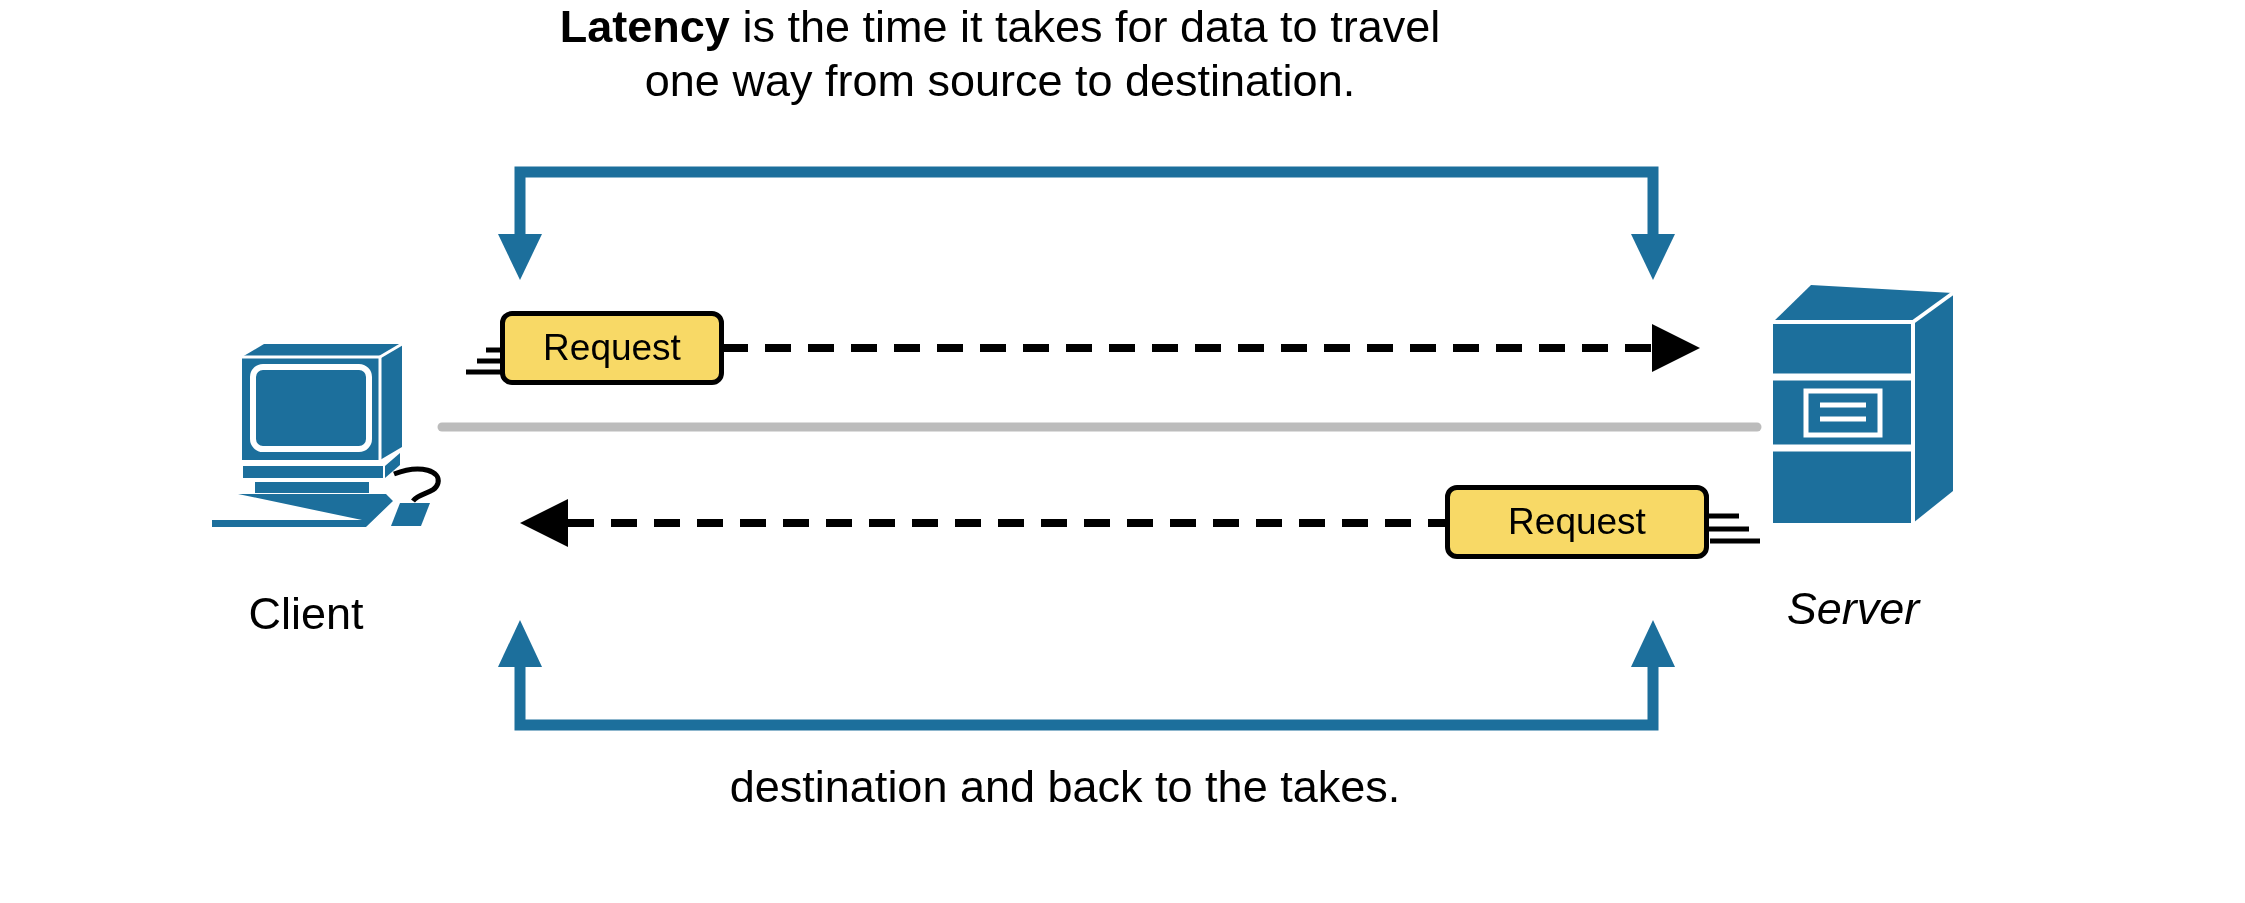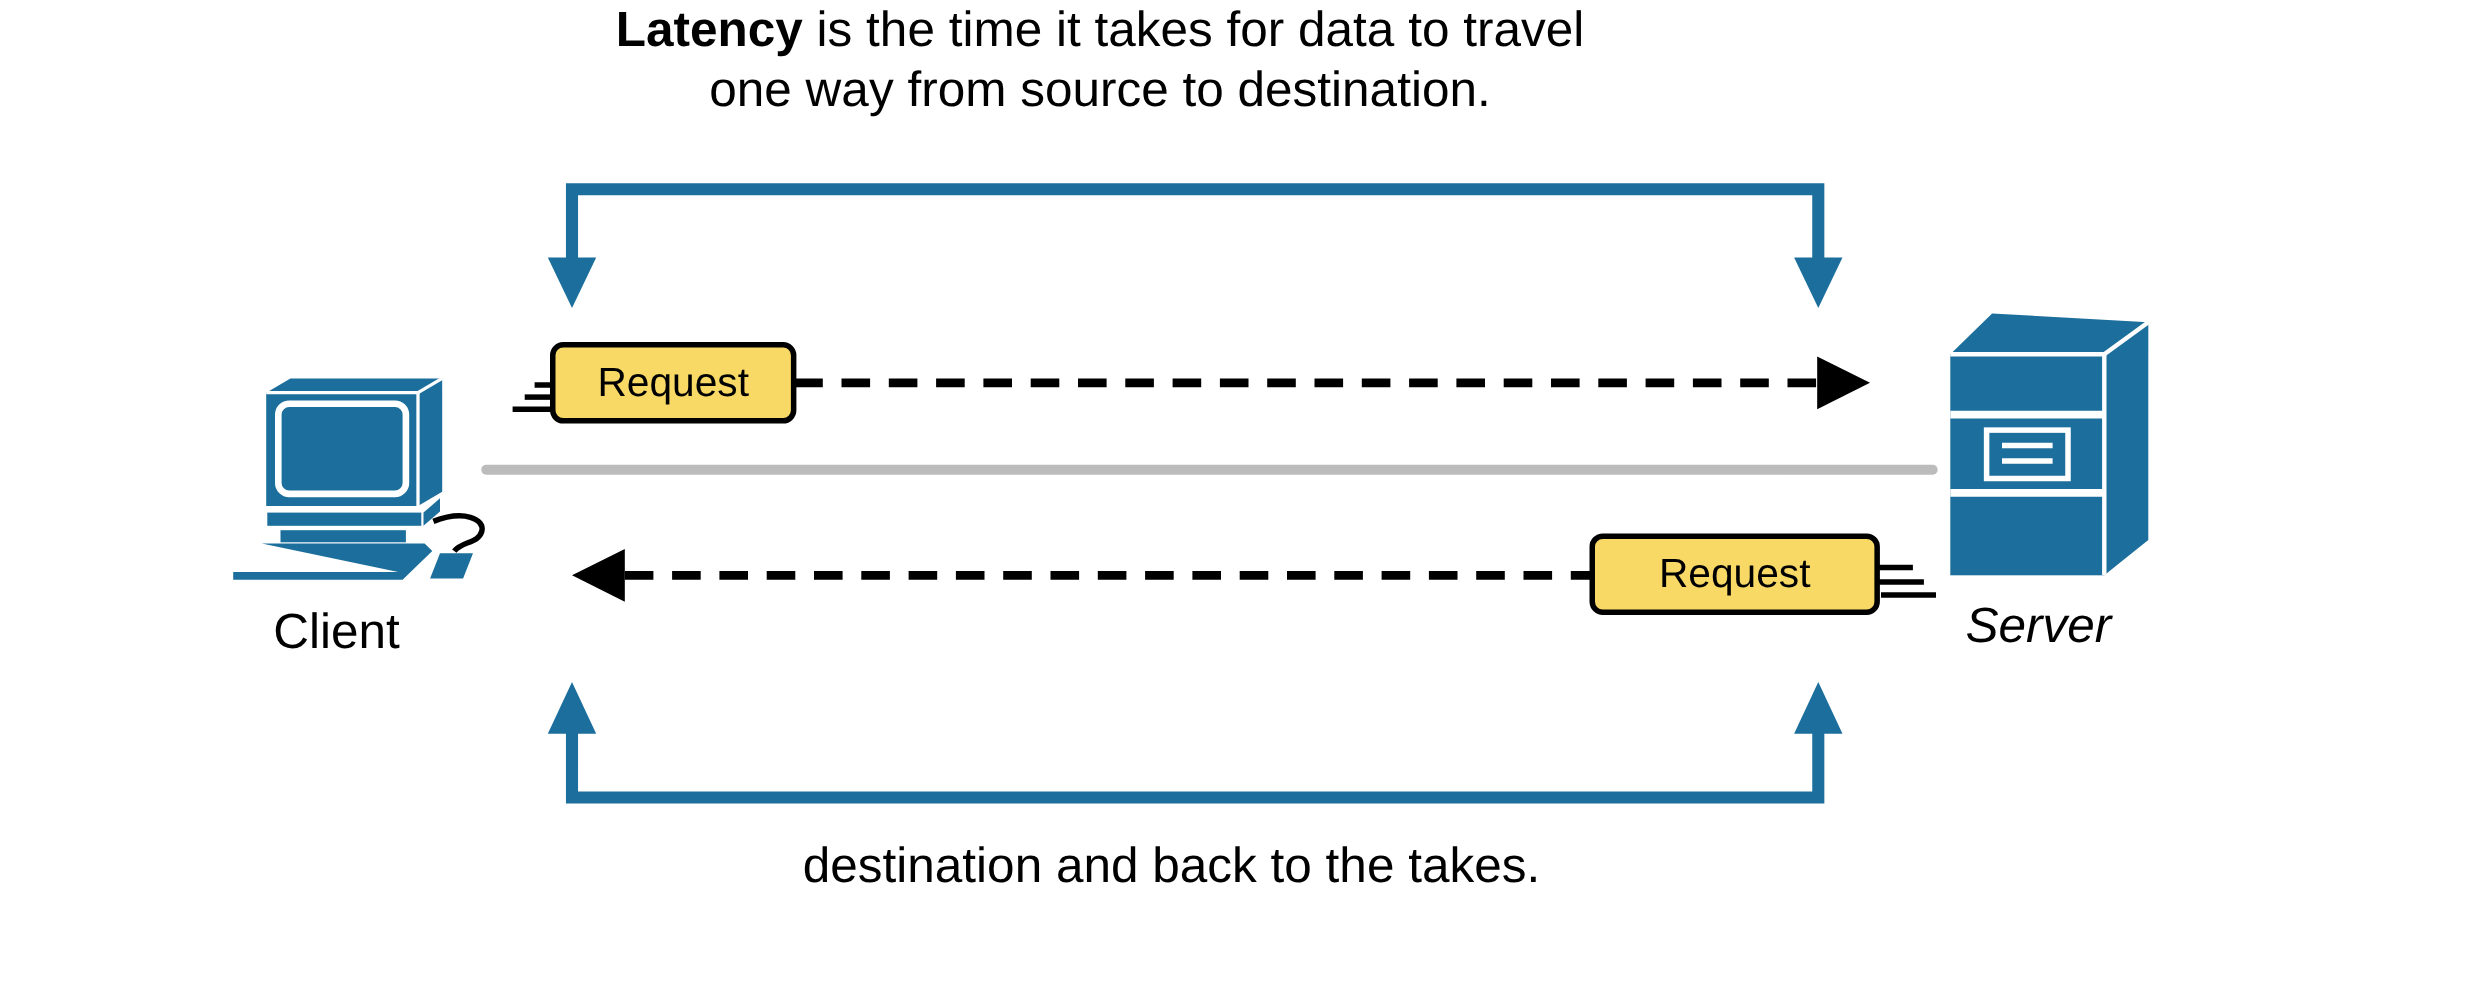--- a/index.html
+++ b/index.html
@@ -27,20 +27,21 @@
     background:var(--box-yellow,#F8D966);
     border:5px solid var(--box-border,#000);
     border-radius:12px;
     font-size:37px;
     box-sizing:border-box;
   }
   .node-label{
     position:absolute;
     text-align:center;
     font-size:45px;
+    margin-top:40px;
   }
   
   .blue-fill{fill:var(--accent-blue,#1C6F9C);}
   .blue-stroke{stroke:var(--accent-blue,#1C6F9C);fill:none;}
   .gray-stroke{stroke:var(--timeline-gray,#BCBCBC);fill:none;}
   .black-stroke{stroke:var(--box-border,#000);fill:none;}
   .black-fill{fill:var(--box-border,#000);}
   .white-stroke{stroke:#fff;fill:none;}
 </style>
 </head>

